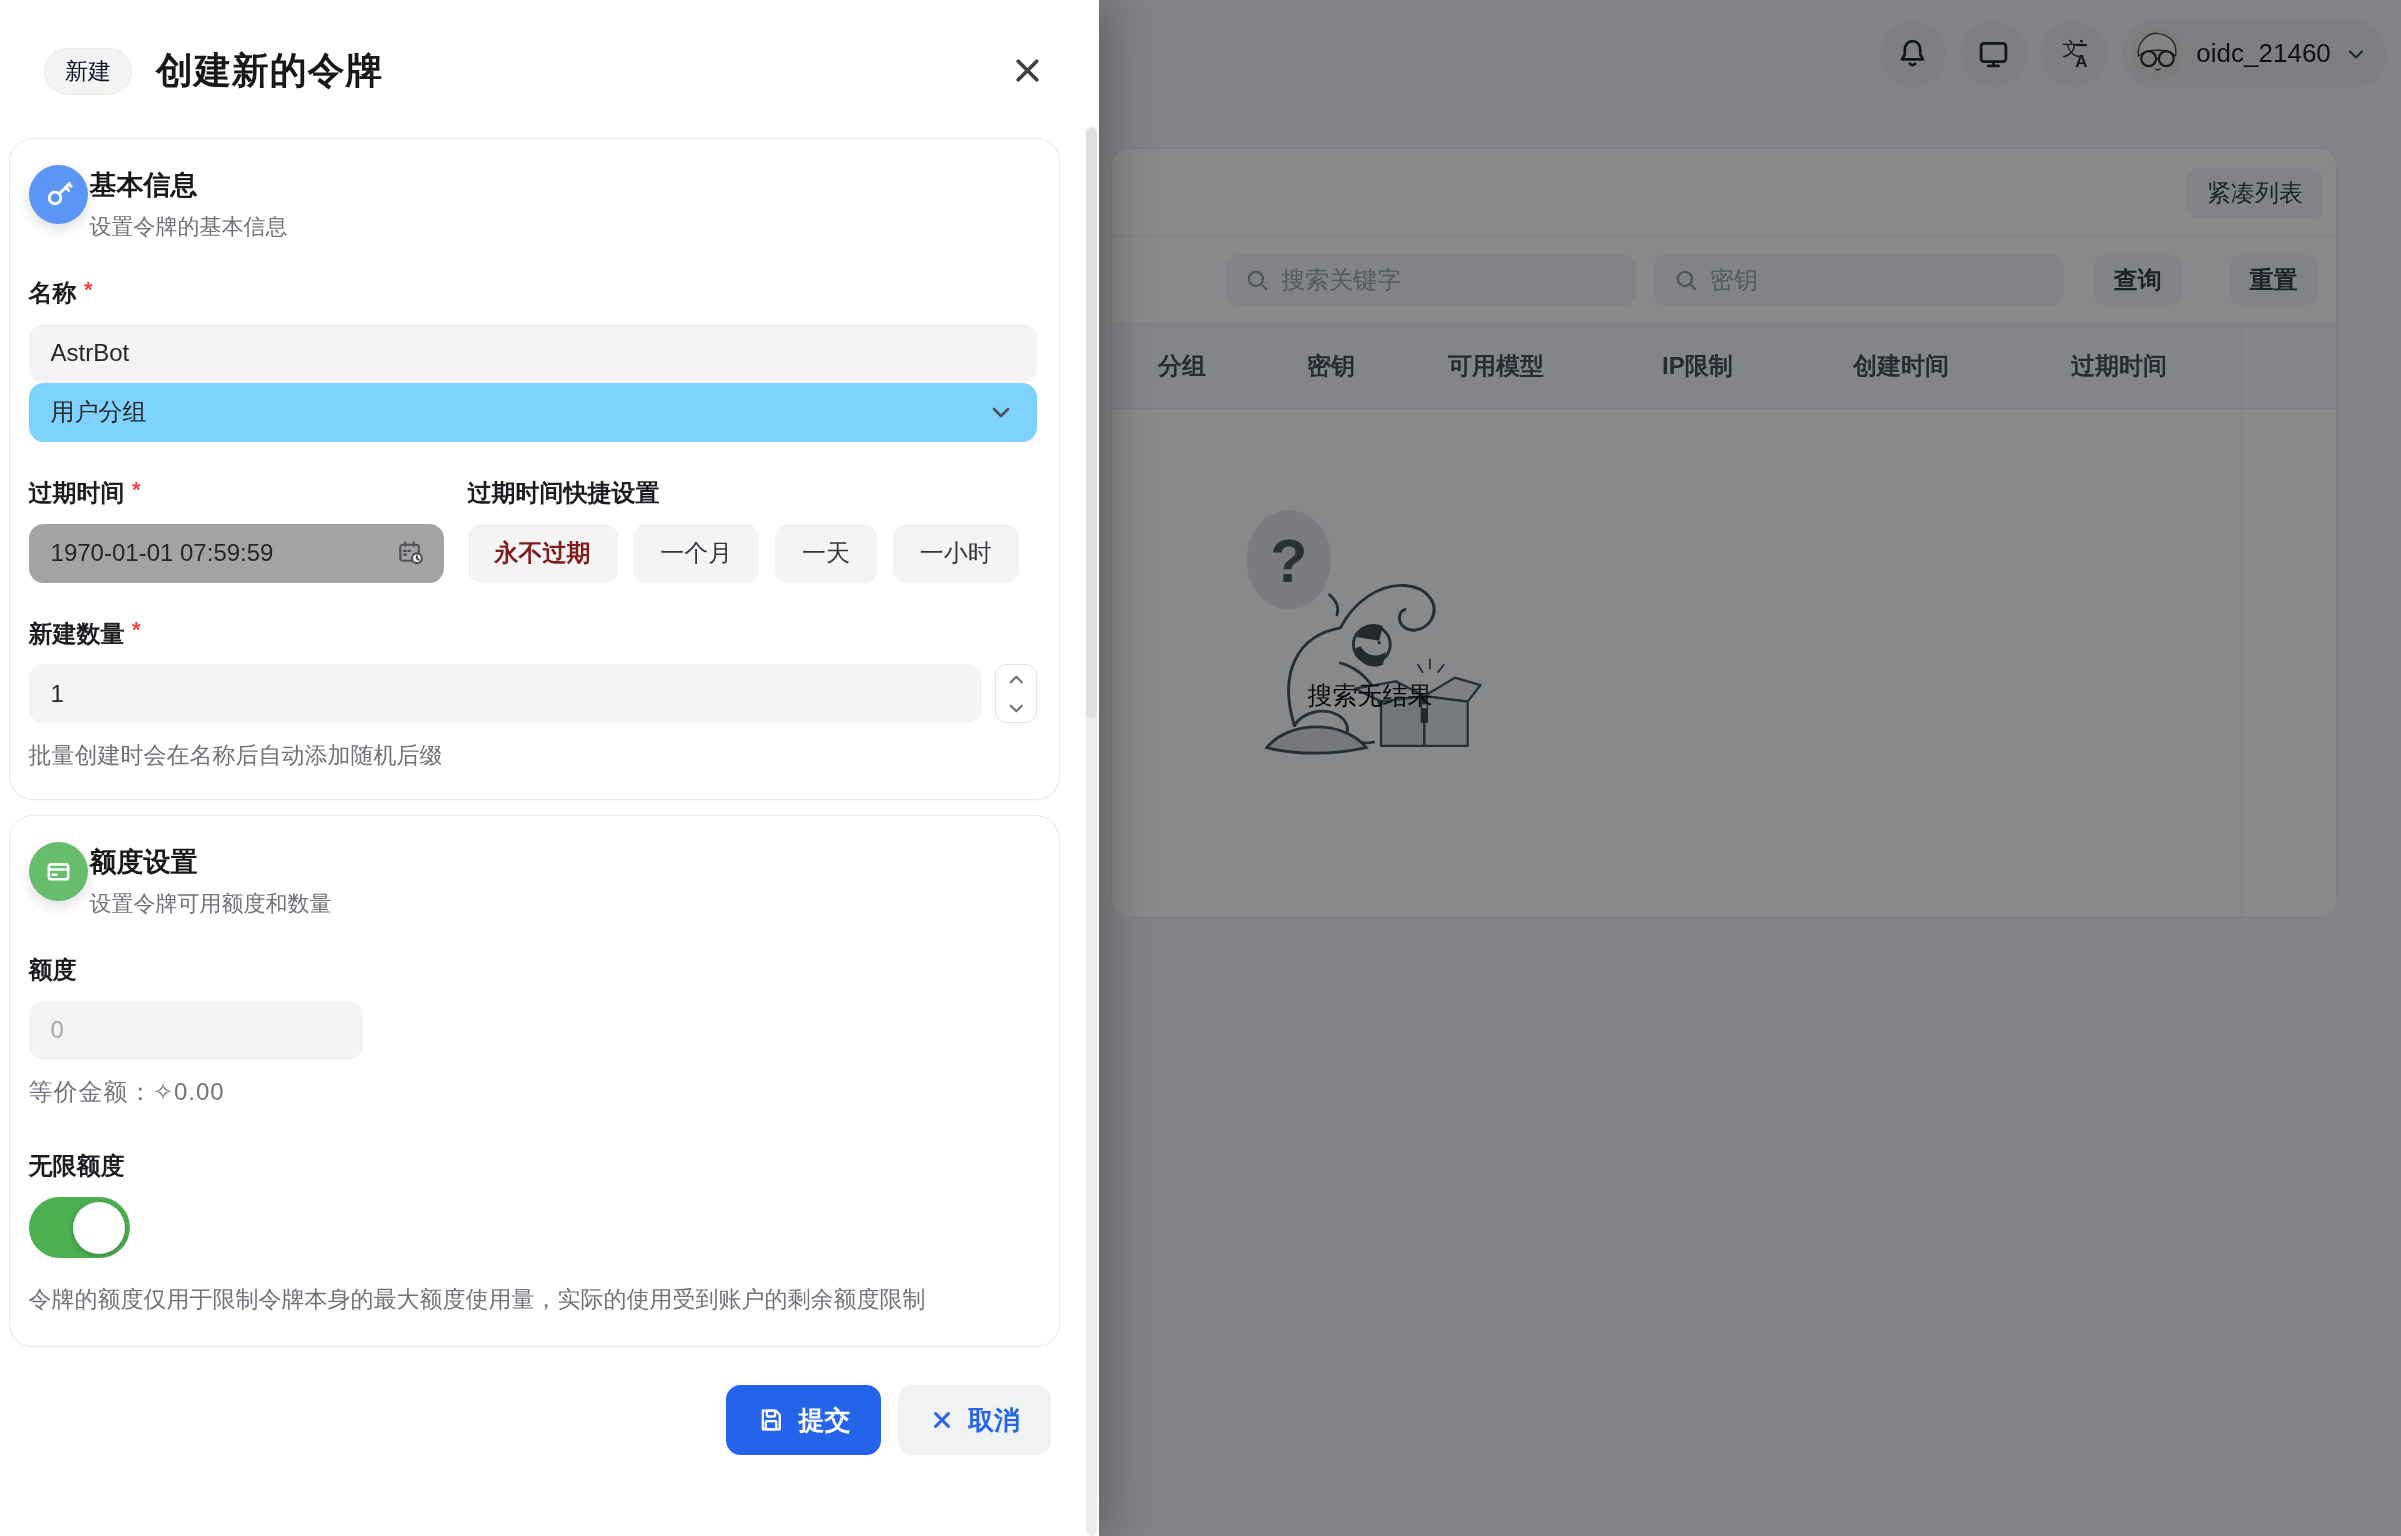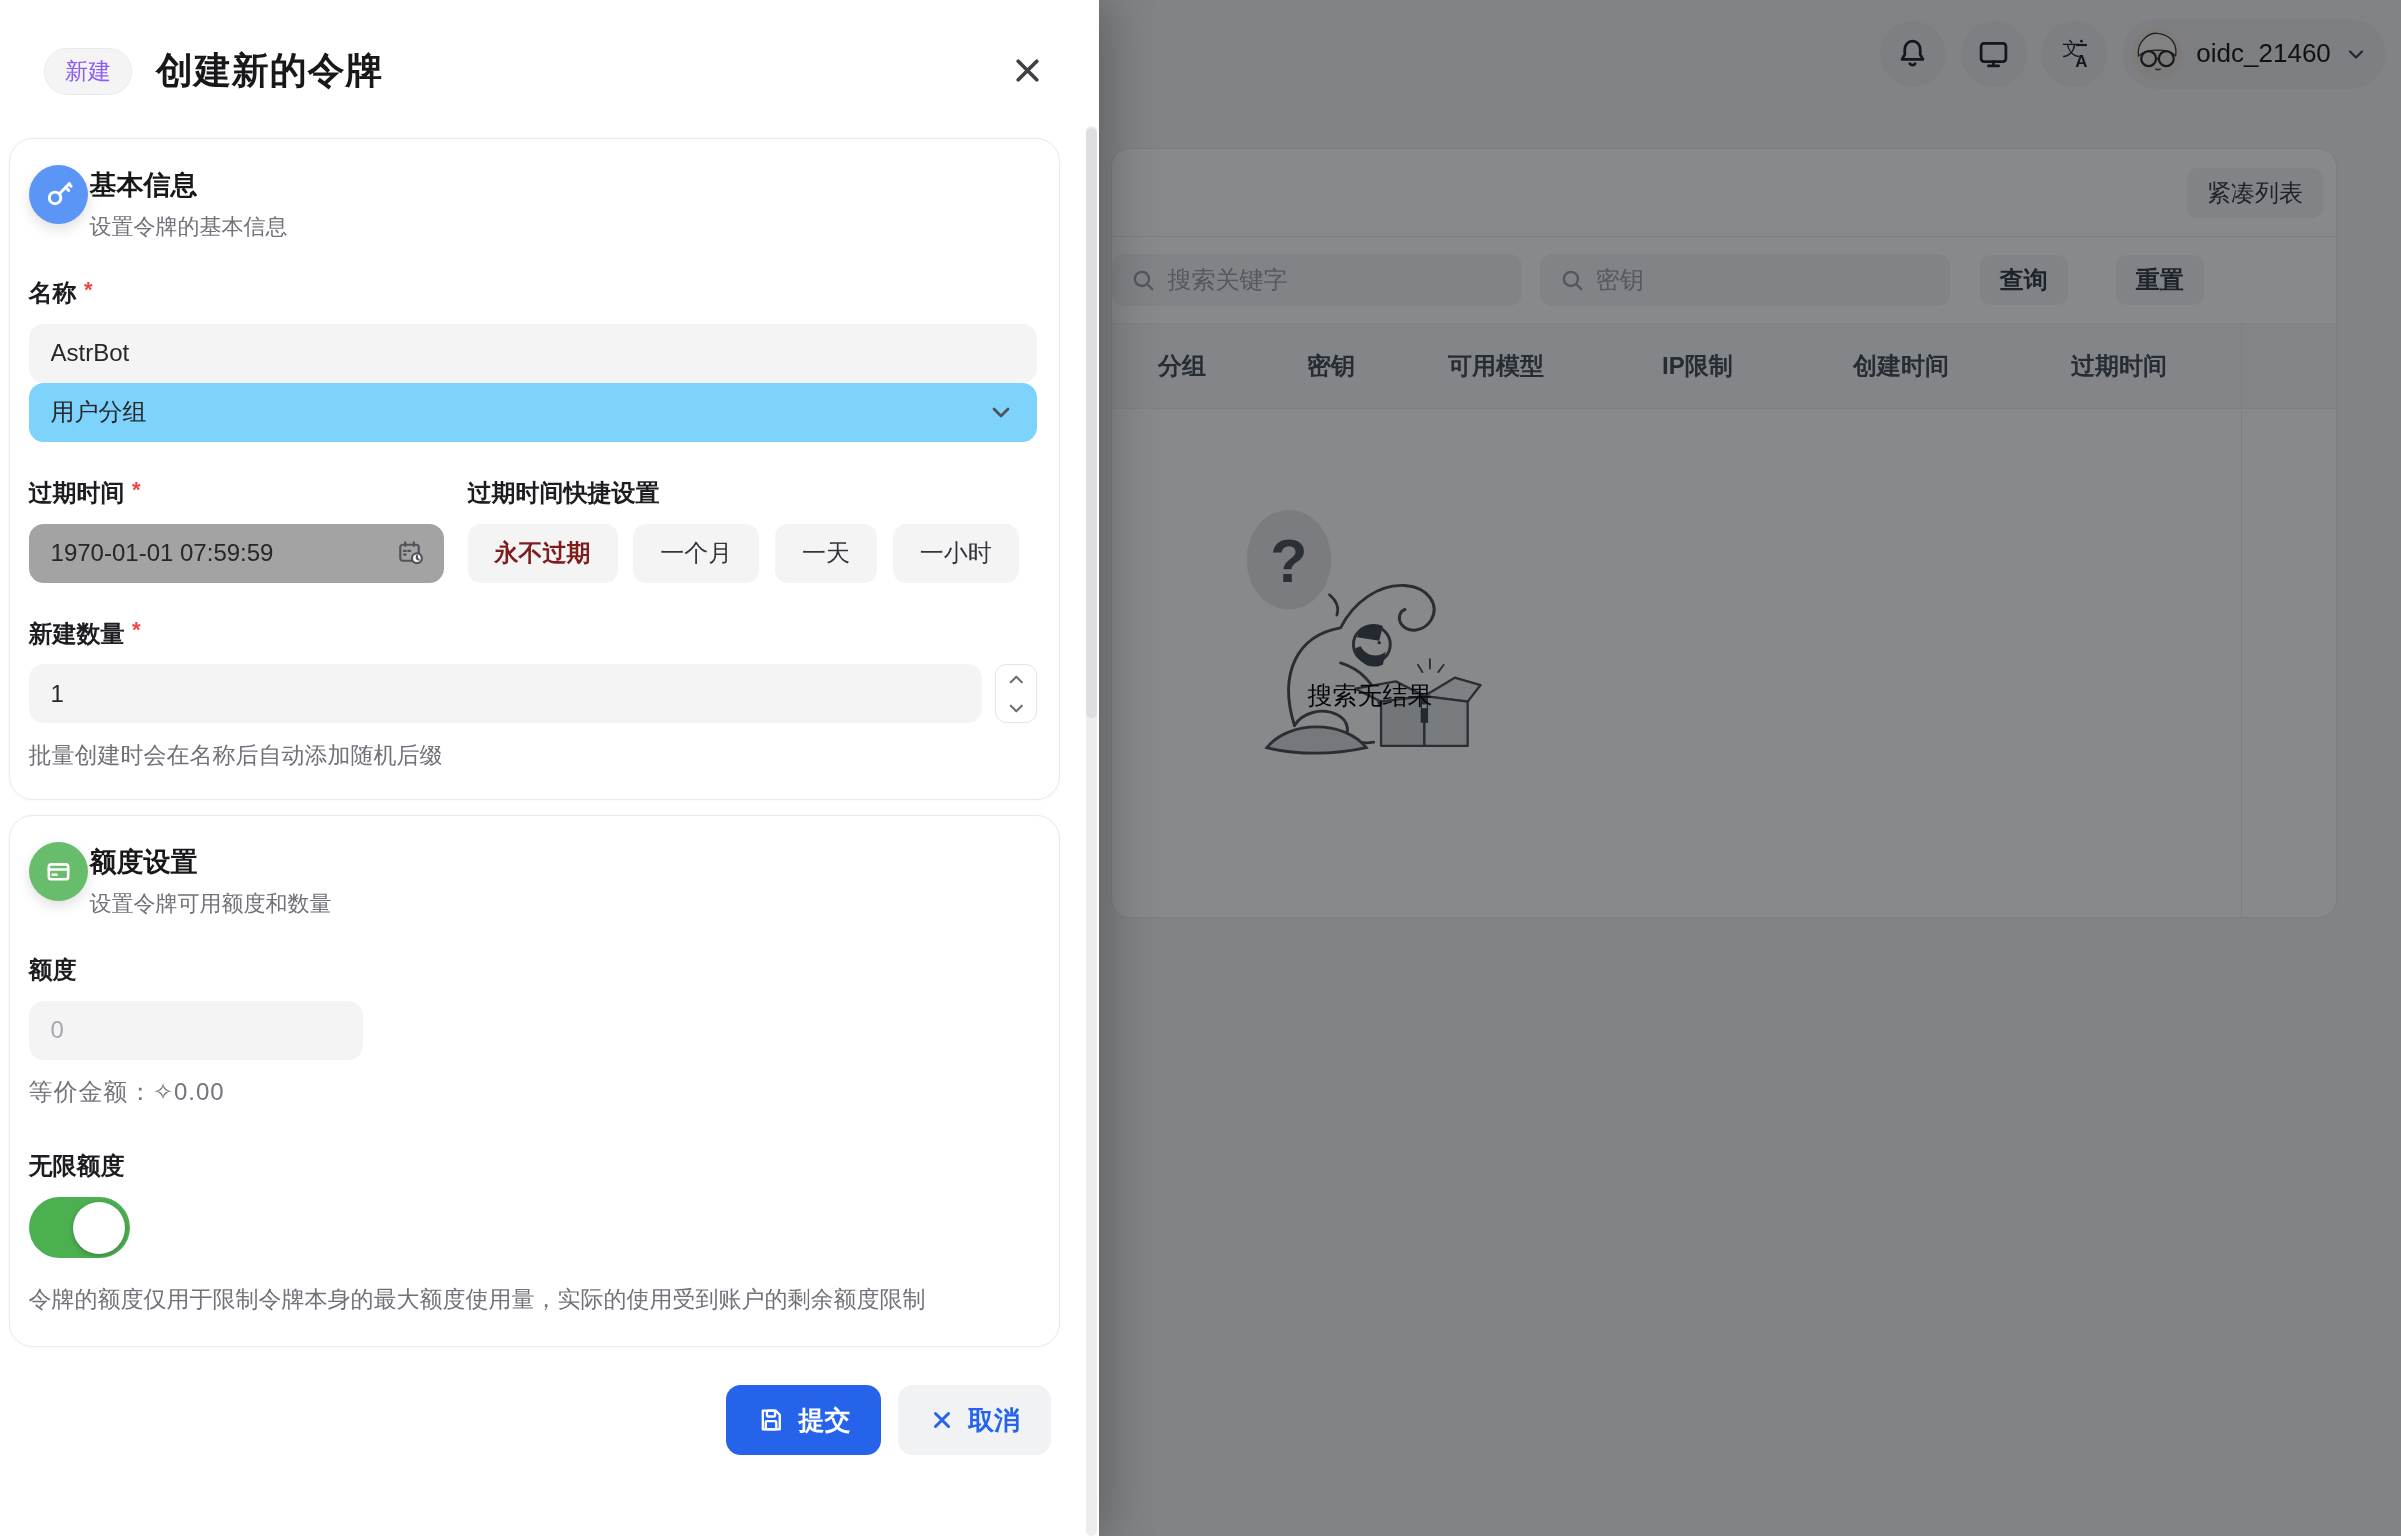--- a/index.html
+++ b/index.html
@@ -20,21 +20,21 @@
     border-radius:921px; padding:7.4px 18.4px 7.4px 9.2px; height:70px; cursor:pointer; }
   .avatar { width:52px; height:52px; border-radius:50%; background:#efe9e2; overflow:hidden; flex:0 0 auto; }
   .user-name { font-size:26px; color:#14171a; }
 
   .panel { position:absolute; left:12px; top:148px; width:1226px; height:770px;
     background:#fff; border:0.9px solid #e6e8ea; border-radius:18.4px; overflow:hidden; }
   .panel-toolbar { height:88px; display:flex; align-items:center; justify-content:flex-end;
     padding-right:13px; border-bottom:0.9px solid #eceef0; }
   .btn-soft { background:#f1f3f5; border:none; border-radius:11px; height:50px; padding:0 20px;
     font-size:24px; color:#323a44; font-family:inherit; cursor:pointer; }
-  .panel-search { height:87px; display:flex; align-items:center; justify-content:flex-start;
+  .panel-search { height:87px; display:flex; align-items:center; justify-content:flex-end;
     gap:18.4px; padding-right:18.4px; border-bottom:0.9px solid #eceef0; }
   .search-pill { width:410px; height:52px; background:#f1f3f5; border-radius:13px;
     display:flex; align-items:center; gap:11px; padding:0 18.4px; }
   .search-pill input { border:none; outline:none; background:transparent; font-family:inherit;
     font-size:24px; color:#333; width:100%; }
   .search-pill input::placeholder { color:#9aa1ab; }
   .btn-query { margin-left:11px; font-weight:700; }
   .btn-reset { margin-left:29.5px; font-weight:700; }
   .thead { position:relative; height:85px; background:#f7f8fa; border-bottom:0.9px solid #eceef0; }
   .th { position:absolute; top:50%; transform:translateY(-50%); font-size:24px; font-weight:700; color:#404b57; }
@@ -44,21 +44,21 @@
     font-size:25px; color:#000000; }
 
   .dim { position:absolute; left:1099px; top:0; width:1302px; height:1536px;
     background:rgba(10,13,17,0.485); pointer-events:none; }
 
   
   .drawer { position:absolute; left:0; top:0; width:1099px; height:1536px; background:#fff;
     box-shadow:9.2px 0 46px rgba(0,0,0,0.28); }
   .drawer-header { position:relative; padding:46px 52px 42px 44px; display:flex; align-items:center; gap:24px; }
   .badge { display:inline-flex; align-items:center; background:#f4f4f5; border:1.8px dotted #e0e0e3;
-    border-radius:921px; padding:7px 20px; font-size:23px; color:#8b5cf6; }
+    border-radius:921px; padding:7px 20px; font-size:23px; color:#0f172a; }
   .drawer-title { font-size:37px; font-weight:700; color:#18181b; letter-spacing:0.9px; }
   .close-btn { position:absolute; right:50px; top:48px; width:44px; height:44px; border:none;
     background:transparent; cursor:pointer; display:flex; align-items:center; justify-content:center; }
 
   .card { background:#fff; border:1.8px solid #e9eaec; border-radius:24px;
     margin:0 39px 14.8px 9.2px; padding:26px 22px 28px 18.4px;
     box-shadow:0 0.9px 3.7px rgba(0,0,0,0.03); }
   .card-head { display:flex; gap:2px; align-items:flex-start; }
   .card-ico { width:59px; height:59px; border-radius:50%; flex:0 0 auto;
     display:flex; align-items:center; justify-content:center;

